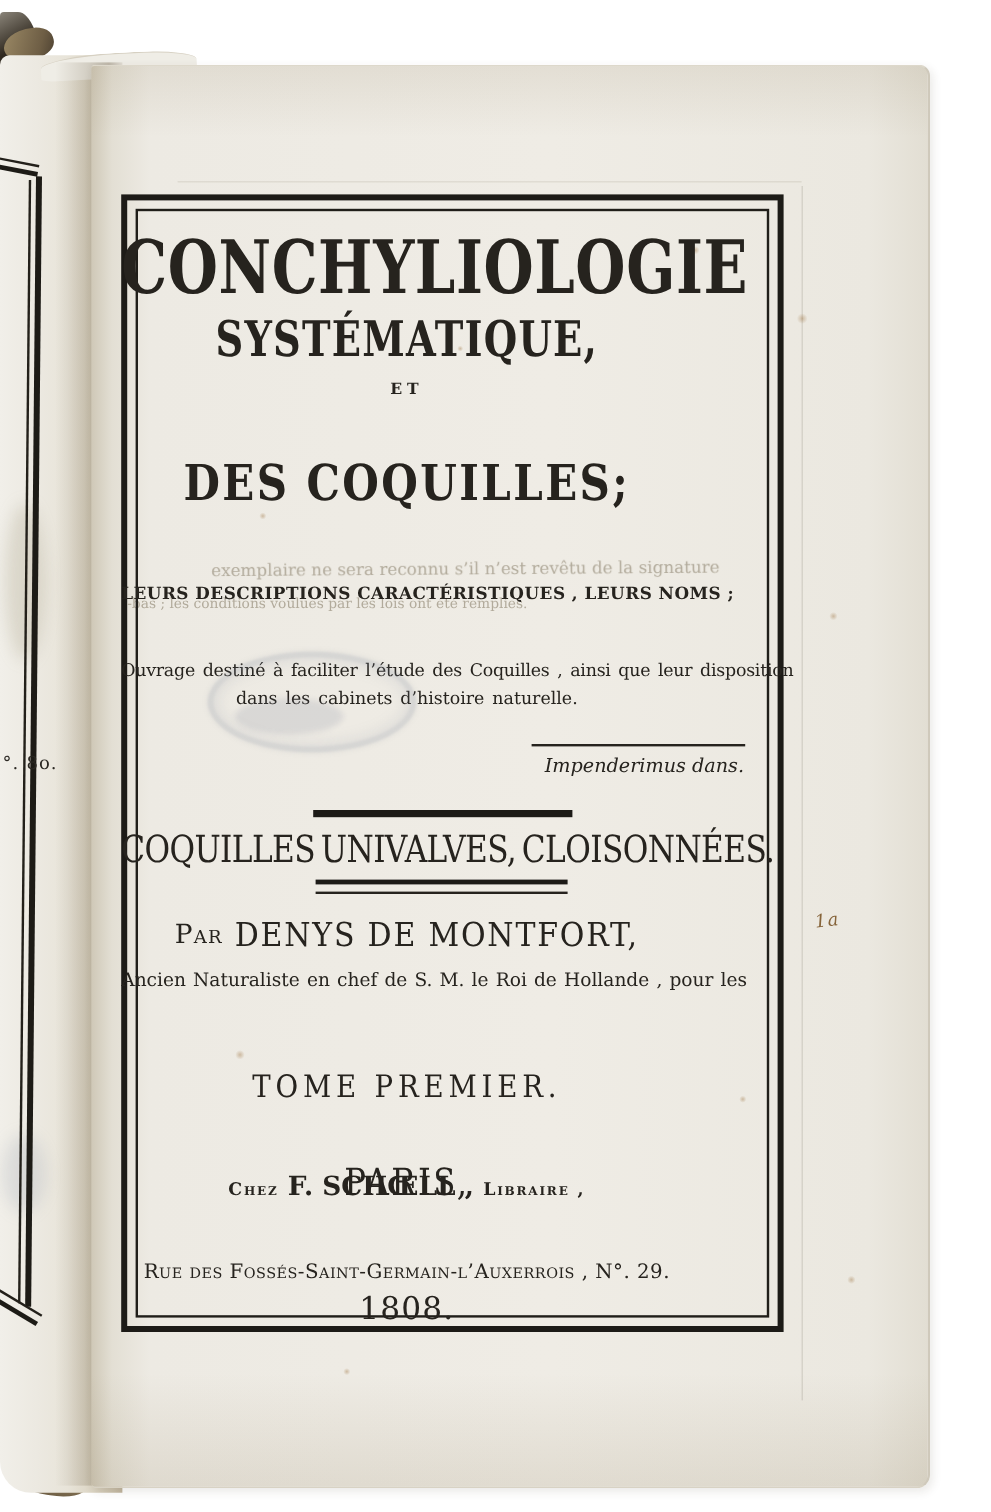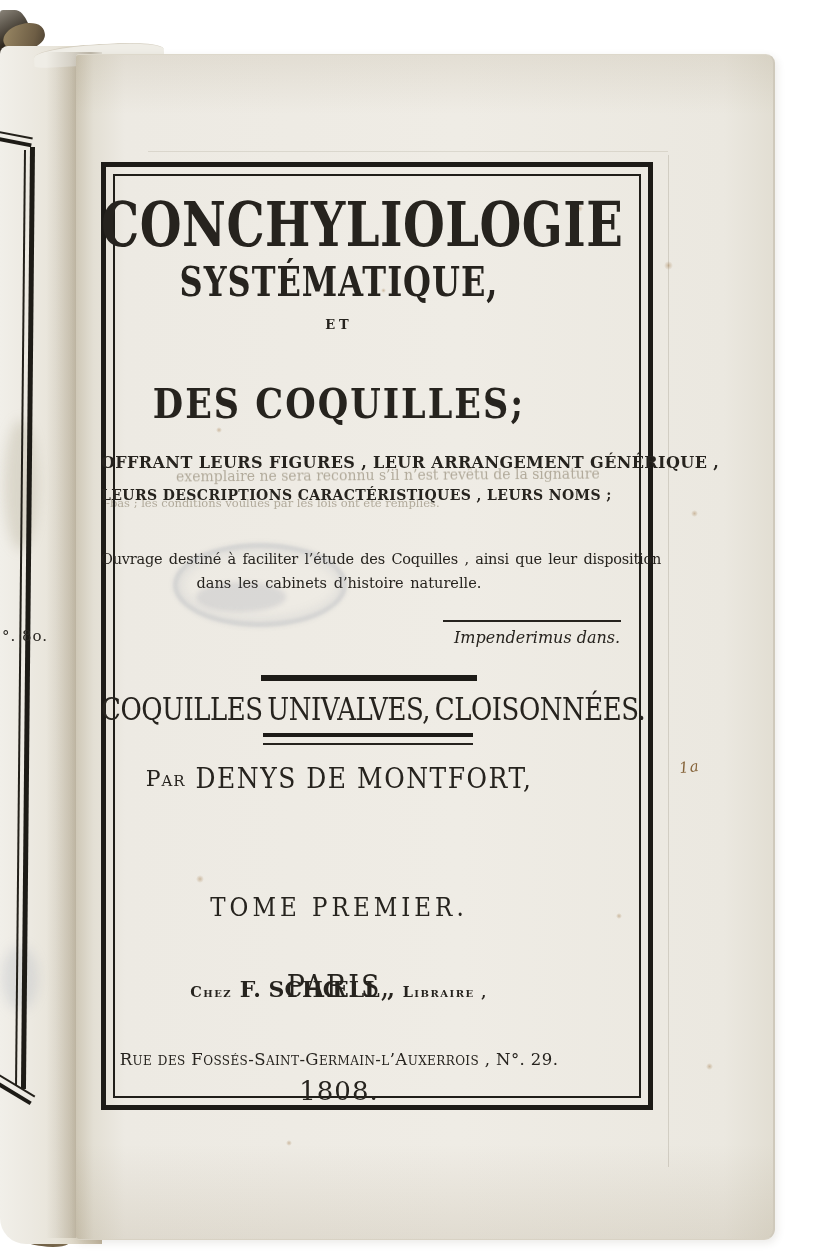--- a/index.html
+++ b/index.html
@@ -163,39 +163,39 @@
         <span class="sy">CONCHYLIOLOGIE</span>
       </div>
       <div class="line t-syst">
         <span class="sy">SYSTÉMATIQUE,</span>
       </div>
       <div class="line t-et">ET</div>
       <div class="line t-des">
         <span class="sy">DES COQUILLES;</span>
       </div>
 
-      <div class="line sub1">OFFRANT LEURS FIGURES , LEUR ARRANGEMENT GÉNÉRIQUE ,</div>
       <div class="line sub2">LEURS DESCRIPTIONS CARACTÉRISTIQUES , LEURS NOMS ;</div>
 
       <div class="line note1">Ouvrage destiné à faciliter l’étude des Coquilles , ainsi que leur disposition</div>
       <div class="line note2">dans les cabinets d’histoire naturelle.</div>
 
       <div class="motto-rule"></div>
       <div class="motto">Impenderimus dans.</div>
 
       <div class="rule-thick"></div>
       <div class="line t-sect">
         <span class="sy">COQUILLES UNIVALVES, CLOISONNÉES.</span>
       </div>
       <div class="dbl-a"></div>
       <div class="dbl-b"></div>
 
       <div class="line t-author">
         <span class="par">Par</span><span class="sy">DENYS DE MONTFORT,</span>
       </div>
+      <div class="line t-desc1">Ancien Naturaliste en chef de S. M. le Roi de Hollande , pour les</div>
 
       <div class="line t-tome">
         <span class="sy">TOME PREMIER.</span>
       </div>
 
       <div class="line t-paris">
         <span class="sy">PARIS,</span>
       </div>
       <div class="line t-chez">
         <span class="sc">Chez</span>

